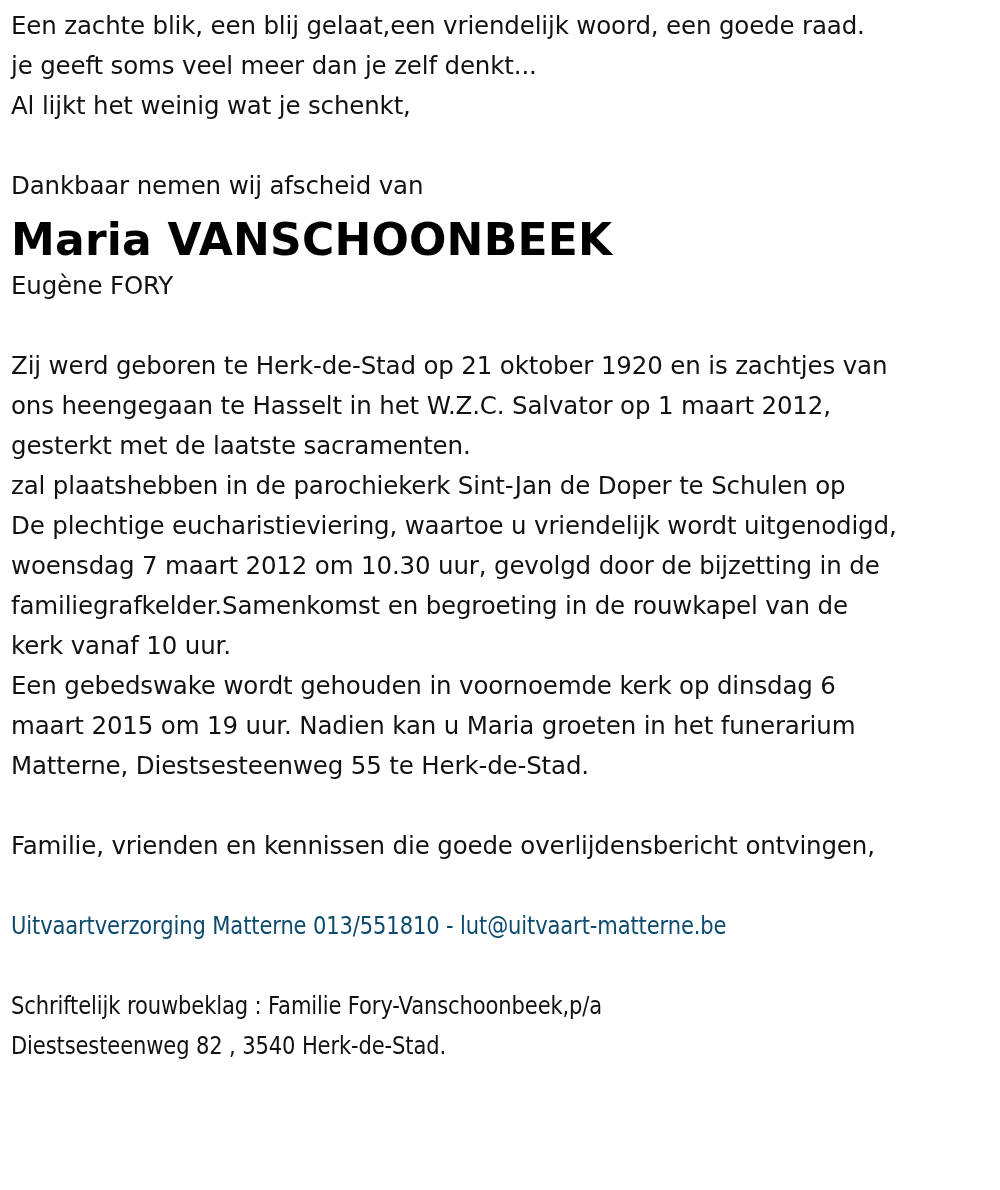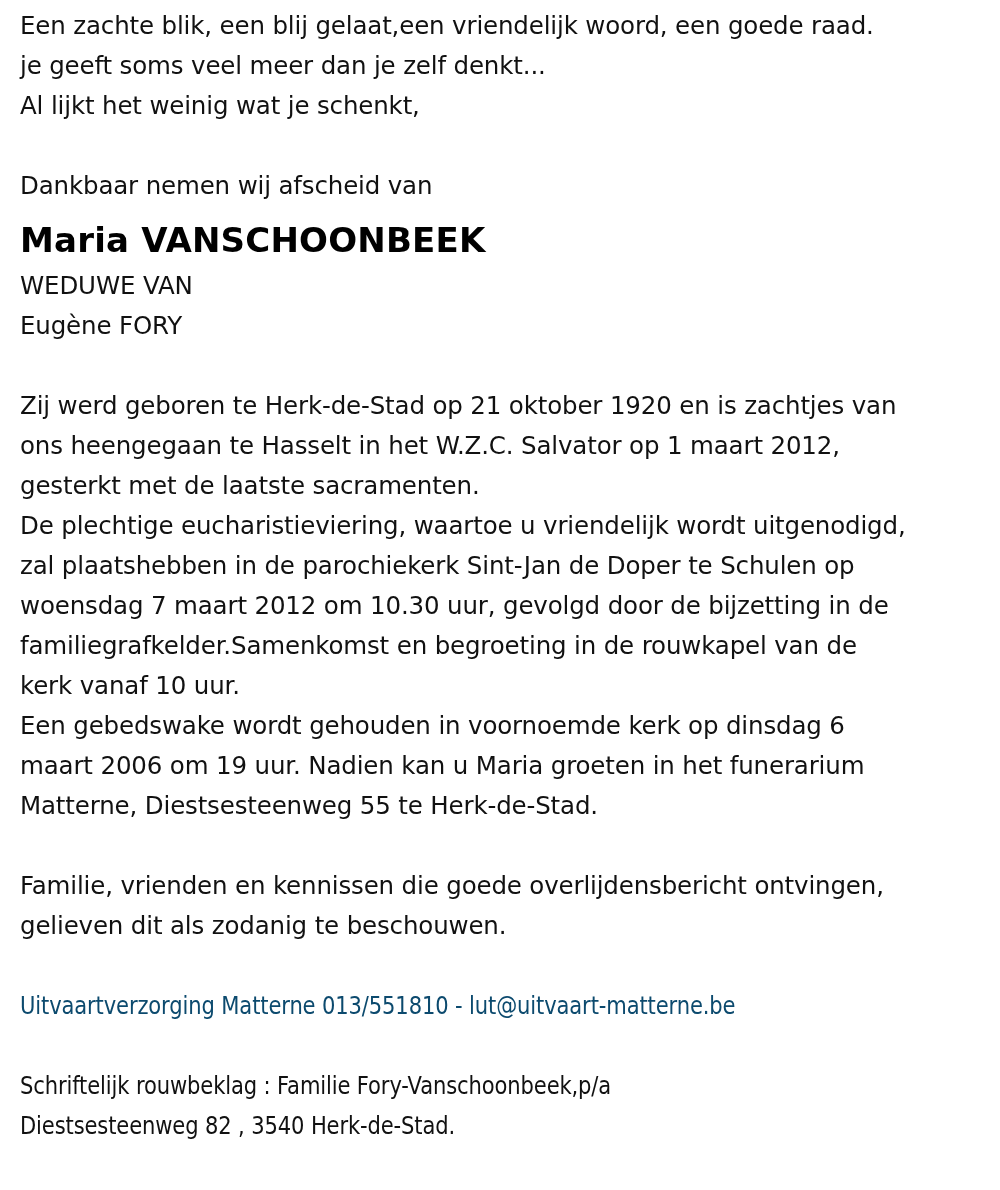--- a/index.html
+++ b/index.html
@@ -9,30 +9,30 @@
     }
     body {
       width: 1000px;
       height: 1190px;
       overflow: hidden;
       font-family: "DejaVu Sans", sans-serif;
       color: #111111;
     }
     .doc {
       position: relative;
-      padding: 6px 0 0 20px;
+      padding: 6px 0 0 11px;
       font-size: 24.5px;
       line-height: 40px;
       letter-spacing: -0.15px;
     }
     .line { white-space: nowrap; display: block; height: 40px; }
     .gap { height: 40px; }
     .name {
       font-weight: bold;
-      font-size: 34px;
+      font-size: 44px;
       line-height: 52px;
       height: 52px;
       margin-top: 8px;
       color: #000;
       letter-spacing: 0.2px;
     }
     .muted { color: #0c4a6e; }
     .condensed {
       display: inline-block;
       transform: scaleX(0.86);
@@ -48,44 +48,42 @@
     <span class="line">Een zachte blik, een blij gelaat,een vriendelijk woord, een goede raad.</span>
     <span class="line">je geeft soms veel meer dan je zelf denkt...</span>
     <span class="line">Al lijkt het weinig wat je schenkt,</span>
   </div>
 
   <div class="gap"></div>
 
   <span class="line">Dankbaar nemen wij afscheid van</span>
 
   <div class="line name">Maria VANSCHOONBEEK</div>
-  <span class="line">WEDUWE VAN</span>
   <span class="line">Eugène FORY</span>
 
   <div class="gap"></div>
 
   <div>
     <span class="line">Zij werd geboren te Herk-de-Stad op 21 oktober 1920 en is zachtjes van</span>
     <span class="line">ons heengegaan te Hasselt in het W.Z.C. Salvator op 1 maart 2012,</span>
     <span class="line">gesterkt met de laatste sacramenten.</span>
+    <span class="line">zal plaatshebben in de parochiekerk Sint-Jan de Doper te Schulen op</span>
     <span class="line">De plechtige eucharistieviering, waartoe u vriendelijk wordt uitgenodigd,</span>
-    <span class="line">zal plaatshebben in de parochiekerk Sint-Jan de Doper te Schulen op</span>
     <span class="line">woensdag 7 maart 2012 om 10.30 uur, gevolgd door de bijzetting in de</span>
     <span class="line">familiegrafkelder.Samenkomst en begroeting in de rouwkapel van de</span>
     <span class="line">kerk vanaf 10 uur.</span>
     <span class="line">Een gebedswake wordt gehouden in voornoemde kerk op dinsdag 6</span>
-    <span class="line">maart 2006 om 19 uur. Nadien kan u Maria groeten in het funerarium</span>
+    <span class="line">maart 2015 om 19 uur. Nadien kan u Maria groeten in het funerarium</span>
     <span class="line">Matterne, Diestsesteenweg 55 te Herk-de-Stad.</span>
   </div>
 
   <div class="gap"></div>
 
   <div>
     <span class="line">Familie, vrienden en kennissen die goede overlijdensbericht ontvingen,</span>
-    <span class="line">gelieven dit als zodanig te beschouwen.</span>
   </div>
 
   <div class="gap"></div>
 
   <span class="line muted"><span class="condensed">Uitvaartverzorging Matterne 013/551810 - lut@uitvaart-matterne.be</span></span>
 
   <div class="gap"></div>
 
   <div>
     <span class="line"><span class="condensed">Schriftelijk rouwbeklag : Familie Fory-Vanschoonbeek,p/a</span></span>

